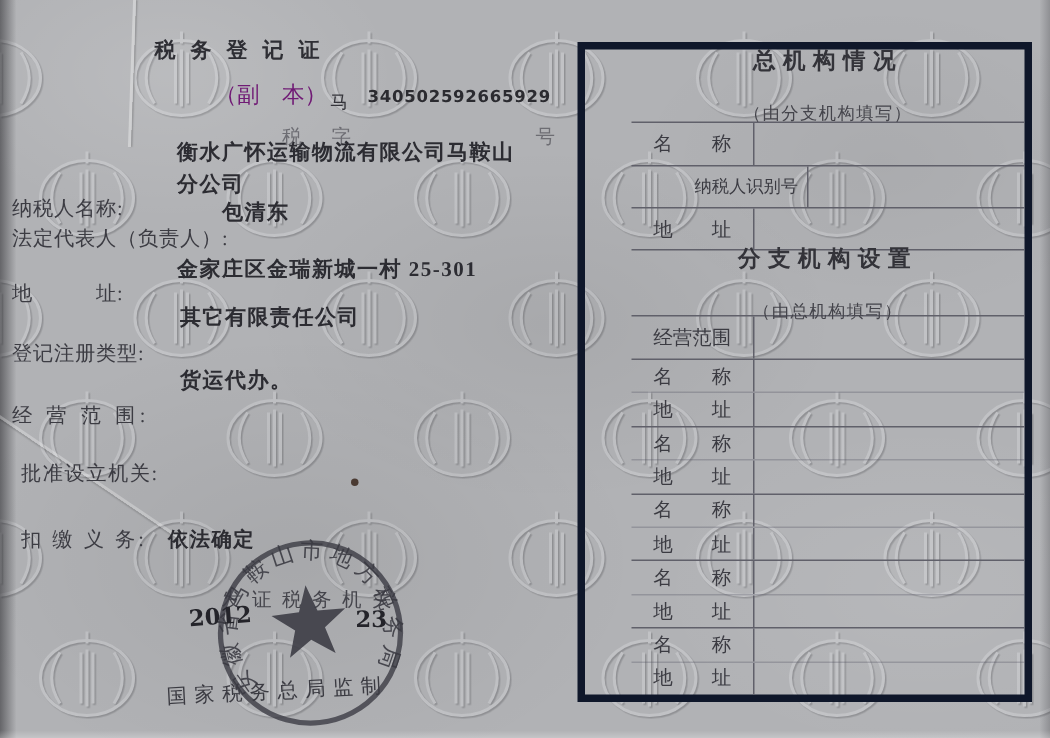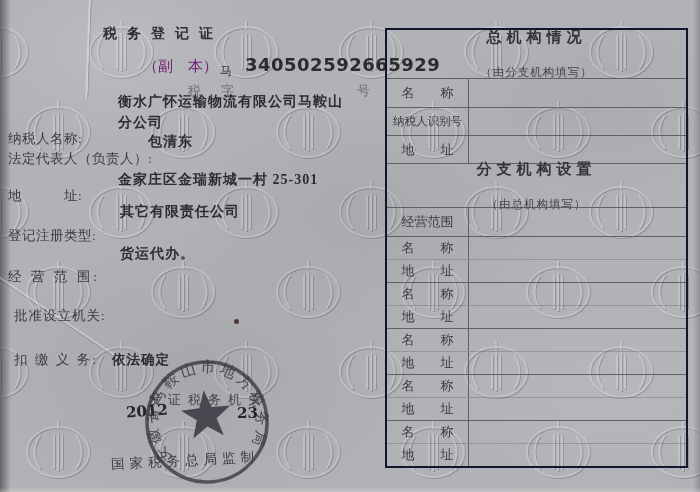--- a/index.html
+++ b/index.html
@@ -30,21 +30,21 @@
   .wm{position:absolute;inset:0;pointer-events:none;opacity:0.75;
       filter:drop-shadow(1px 1px 0.5px rgba(70,70,76,0.4));}
   .wm .emblem-shape{stroke:#c7c8cb;stroke-width:2;fill:none;}
 
   
   .abs{position:absolute;white-space:pre;}
   .title{left:103px;top:25px;font-size:14px;font-weight:bold;letter-spacing:10px;color:#2e2e34;}
   .copyline{left:143px;top:54px;display:flex;align-items:baseline;}
   .copy-label{font-size:15px;color:#701a75;}
   .region{font-size:12px;margin-left:2px;transform:translateY(4px);display:inline-block;}
-  .serial{margin-left:13px;font-family:"DejaVu Sans",sans-serif;font-size:18px;
+  .serial{margin-left:13px;font-family:"DejaVu Sans",sans-serif;font-size:11px;
           font-weight:600;letter-spacing:0.5px;color:#2b2b30;}
   .szh{left:188px;top:82px;width:182px;display:flex;font-size:13px;color:#6d6d73;}
   .szh span:nth-child(2){margin-left:20px;}
   .szh span:nth-child(3){margin-left:auto;}
   .flabel{font-size:13.5px;color:#3c3c43;letter-spacing:0.5px;}
   .fvalue{font-size:14px;font-weight:bold;color:#2c2c32;letter-spacing:1px;}
   .l-name{left:8px;top:102px;margin-top:28px;}   .v-name1{left:118px;top:93px;}  .v-name2{left:118px;top:114px;}
   .v-rep{left:148px;top:133px;}  .l-rep{left:8px;top:150px;}
   .v-addr{left:118px;top:171px;} .l-addr{left:8px;top:187px;}
   .v-type{left:120px;top:203px;} .l-type{left:8px;top:227px;}
@@ -61,30 +61,30 @@
   .stamp-text{font-family:"Liberation Serif",serif;font-size:15px;letter-spacing:3.5px;
               fill:#393941;opacity:0.88;}
   .stamp-star{fill:#3a3a43;opacity:0.88;}
   .stamp-year{left:126px;top:402px;font-family:"DejaVu Serif",serif;font-size:15px;
               font-weight:bold;color:#24242a;transform:rotate(-4deg);}
   .stamp-day{left:237px;top:404px;font-family:"DejaVu Serif",serif;font-size:15px;
              font-weight:bold;color:#24242a;}
 
   
   .rtable{position:absolute;left:385px;top:28px;width:303px;height:440px;
-          border:2px solid #0f172a;box-sizing:border-box;display:flex;flex-direction:column;}
+          border:5px solid #0f172a;box-sizing:border-box;display:flex;flex-direction:column;padding-left:31px;}
   .trow{border-bottom:1px solid #60606a;display:flex;box-sizing:border-box;}
   .thead{flex-direction:column;align-items:center;justify-content:center;}
   .thead .t1{font-size:15px;font-weight:600;letter-spacing:5px;color:#333339;}
   .thead .t2{font-size:11.5px;letter-spacing:1px;color:#44444b;margin-top:18px;}
   .h-hq{height:49px;} .h-br{height:44px;}
   .r29{height:29px;} .r28{height:28px;}
   .lcell{width:82px;border-right:1px solid #60606a;display:flex;align-items:center;
          justify-content:center;font-size:13px;color:#3b3b42;white-space:pre;box-sizing:border-box;}
-  .lcell.small{font-size:11.5px;}
+  .lcell.small{font-size:11.5px;margin-left:36px;}
   .vcell{flex:1;}
   .block{flex:1;display:flex;flex-direction:column;border-bottom:1px solid #60606a;box-sizing:border-box;}
   .block:last-child{border-bottom:none;}
   .brow{flex:1;display:flex;}
   .brow.first{border-bottom:1px solid rgba(80,80,96,0.30);}
   .block .lcell{width:82px;font-size:13px;}
 </style>
 </head>
 <body>
 

